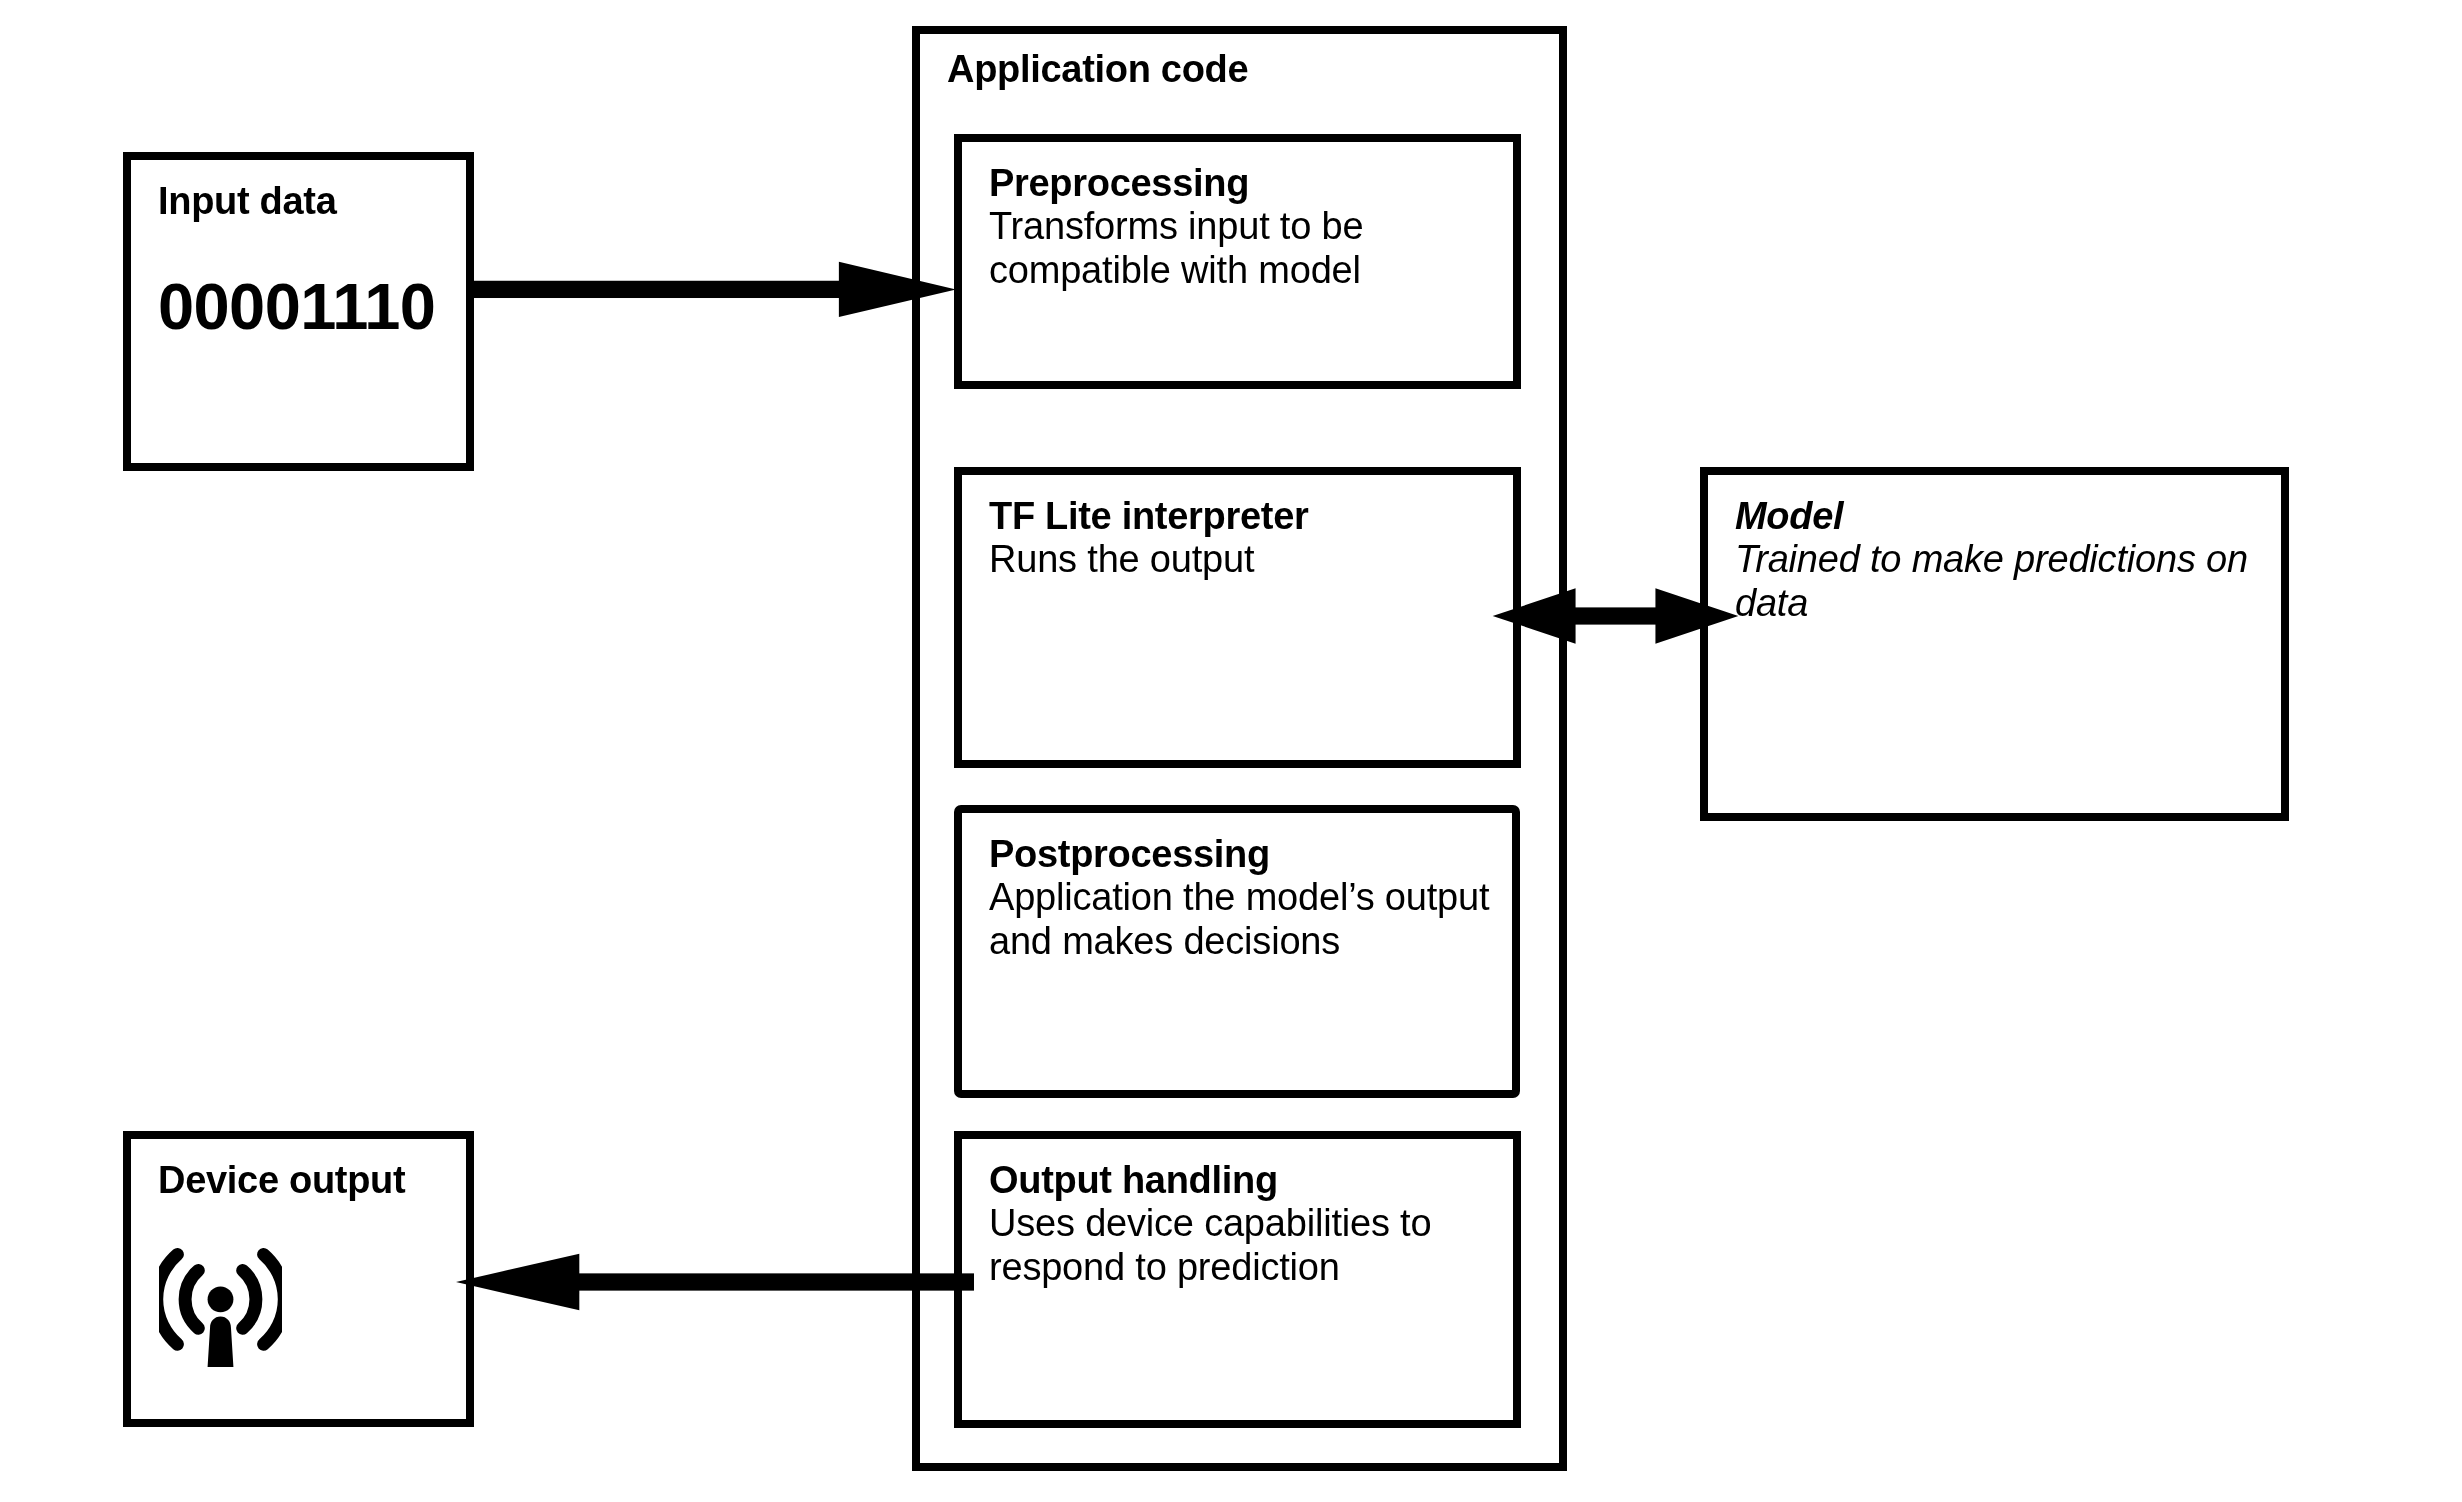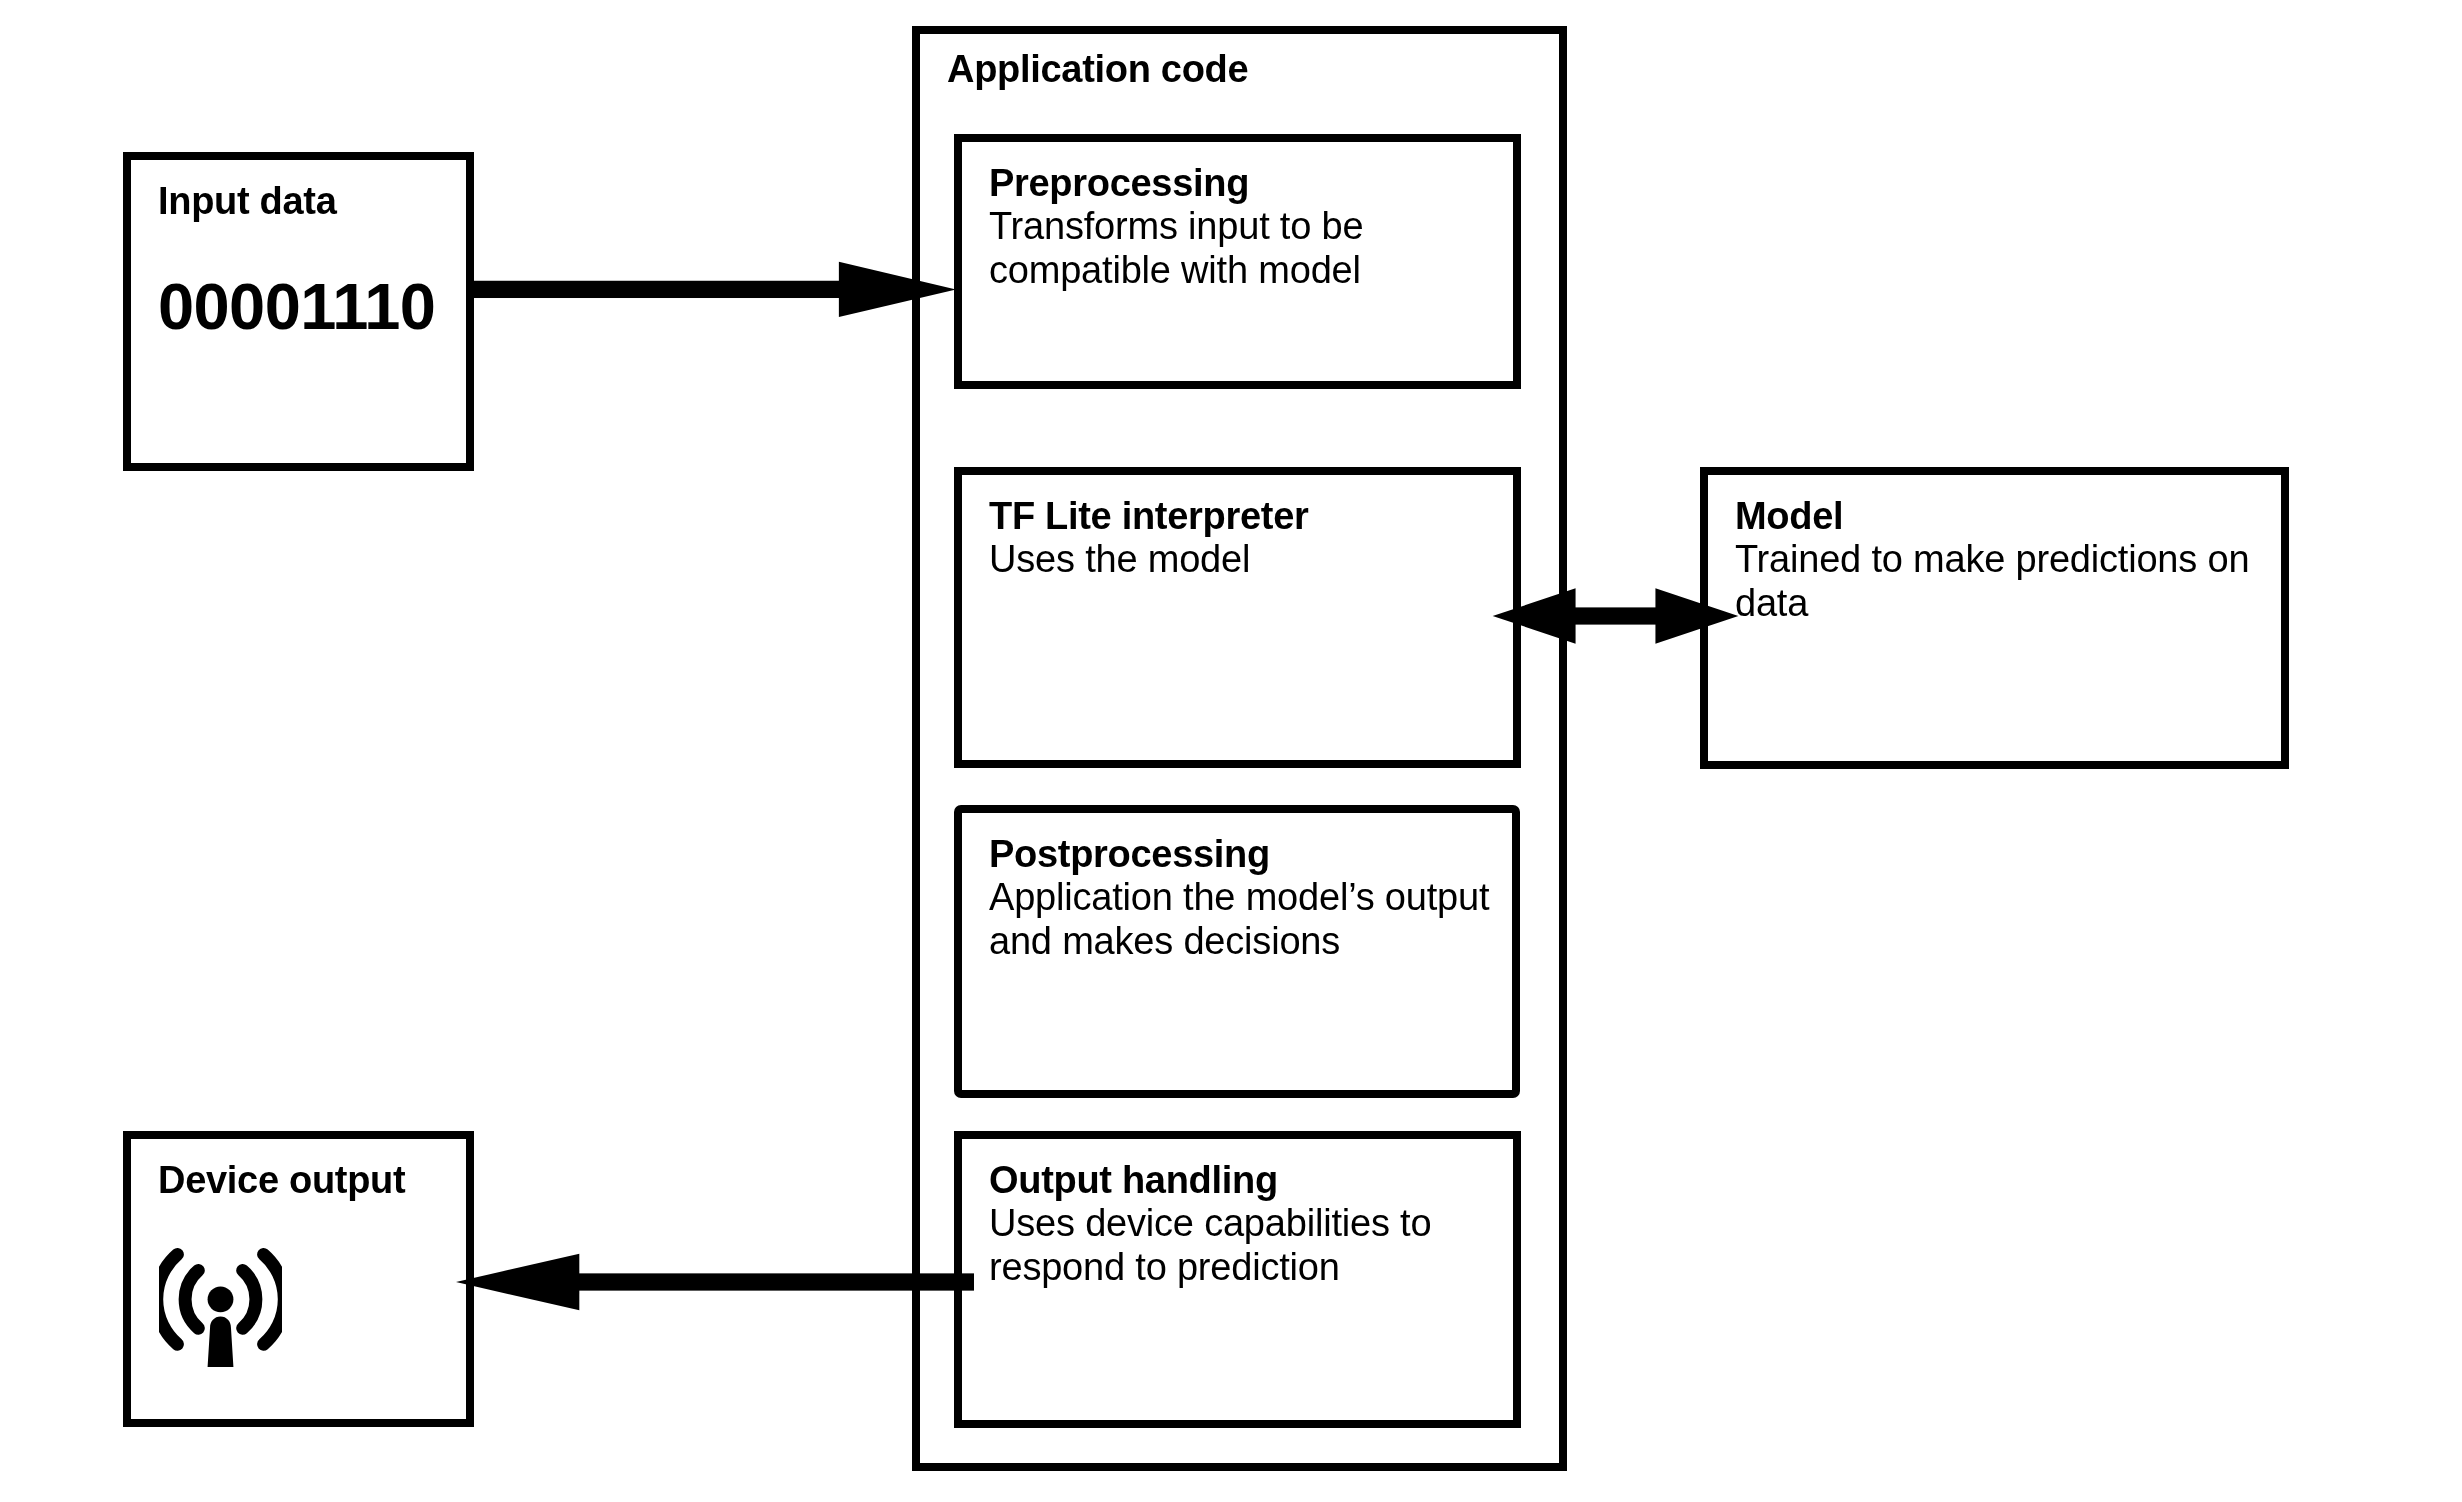--- a/index.html
+++ b/index.html
@@ -70,21 +70,21 @@
     position:absolute;
     left:27px;
     top:114px;
     font-weight:bold;
     font-size:65px;
     letter-spacing:-0.6px;
     line-height:1;
   }
 
   #model-box{
-    left:1700px; top:467px; width:589px; height:302px; z-index:2;
+    left:1700px; top:467px; width:589px; height:354px; z-index:2;font-style:italic;
   }
 
   #device-output{
     left:123px; top:1131px; width:351px; height:296px; z-index:2;padding-left:35px;
   }
   #device-icon{
     position:absolute;
     left:28px;
     top:105px;
     width:123px;
@@ -118,21 +118,21 @@
   <div class="box inner" id="stage-preprocessing">
     <div class="pad">
       <div class="box-title">Preprocessing</div>
       <div class="box-desc">Transforms input to be compatible with model</div>
     </div>
   </div>
 
   <div class="box inner" id="stage-interpreter">
     <div class="pad">
       <div class="box-title">TF Lite interpreter</div>
-      <div class="box-desc">Uses the model</div>
+      <div class="box-desc">Runs the output</div>
     </div>
   </div>
 
   <div class="box inner" id="stage-postprocess">
     <div class="pad">
       <div class="box-title">Postprocessing</div>
       <div class="box-desc">Application the model’s output and makes decisions</div>
     </div>
   </div>
 

